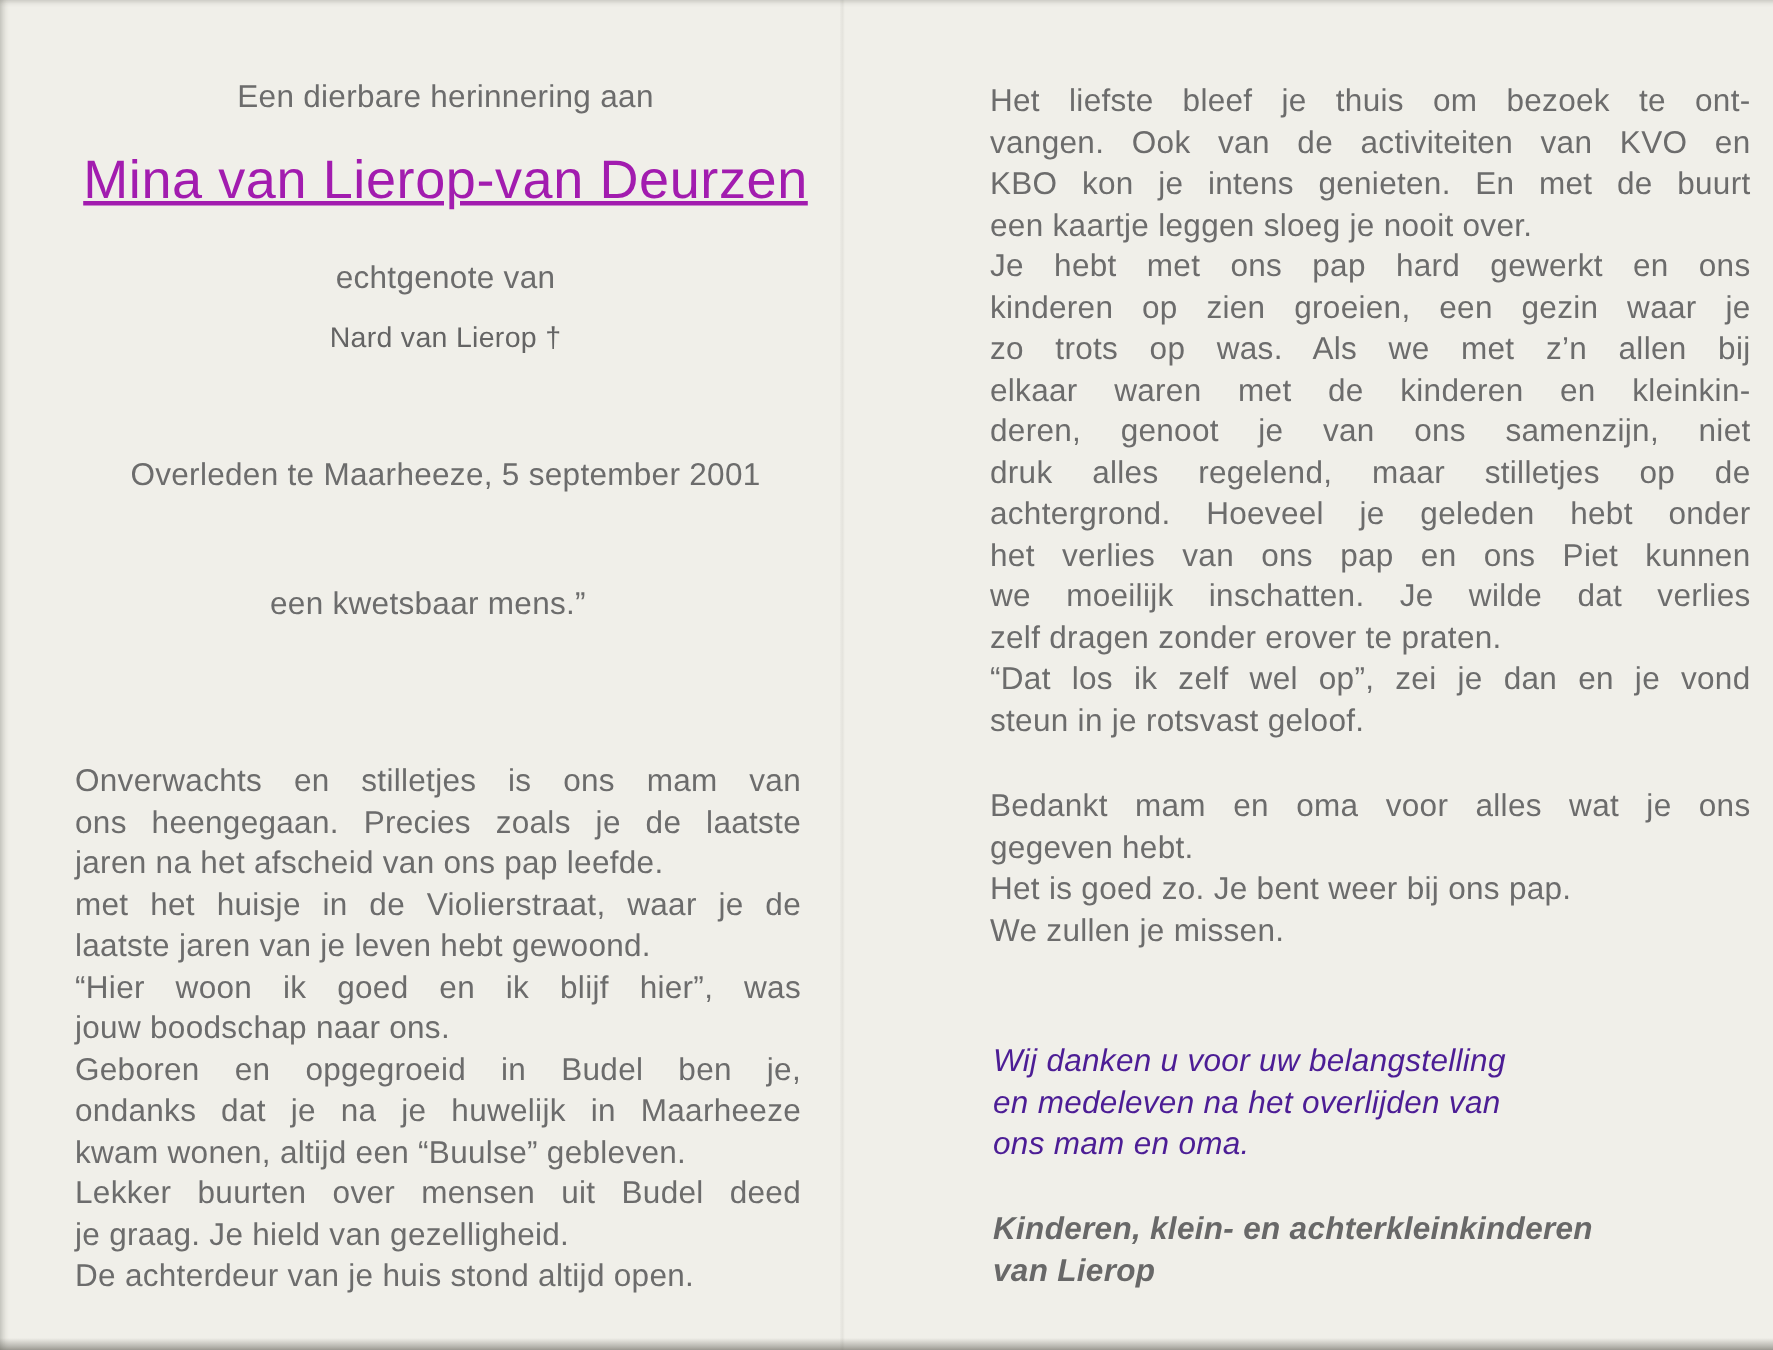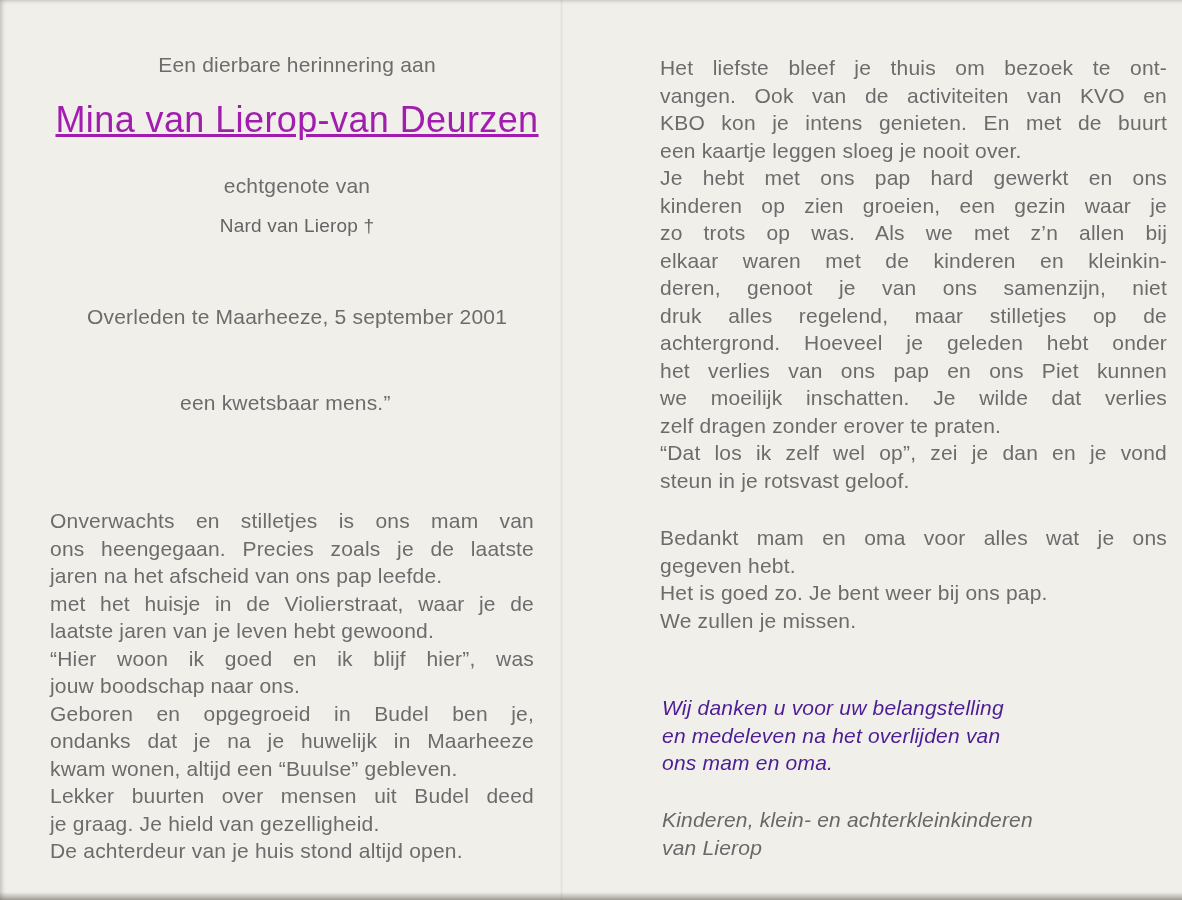--- a/index.html
+++ b/index.html
@@ -39,21 +39,21 @@
   .l-spouse-intro{ top:174px; }
   .l-spouse-name { top:211px; font-size:19px; line-height:30px; color:#646464; }
   .l-born        { top:277px; }
   .l-died        { top:305px; }
   .l-quote       { top:389px; left:153px; width:340px; line-height:28px; text-align:left; }
   .l-quote .q2   { margin-left:27px; }
   .l-body        { top:473px; left:50px;  width:484px;margin-top:34px; }
   .r-body        { top:54px;  left:660px; width:507px; }
   .r-thanks      { top:524px; left:660px; width:507px; }
   .r-closing     { top:694px; left:662px; width:507px; font-style:italic; color:#4c1d95; }
-  .r-signature   { top:806px; left:662px; width:507px; font-style:italic; color:#686868; }
+  .r-signature   { top:806px; left:662px; width:507px; font-style:italic; color:#686868;font-weight:bold; }
   .line { line-height:27.5px; height:27.5px; white-space:nowrap; }
   .jl .txt, .line-block .jl { white-space:normal; }
   .jl { text-align:justify; text-align-last:justify; white-space:normal; }
   .el { text-align:left; }
 </style>
 </head>
 <body>
 
 <div class="page">
   <div class="fold-line"></div>

